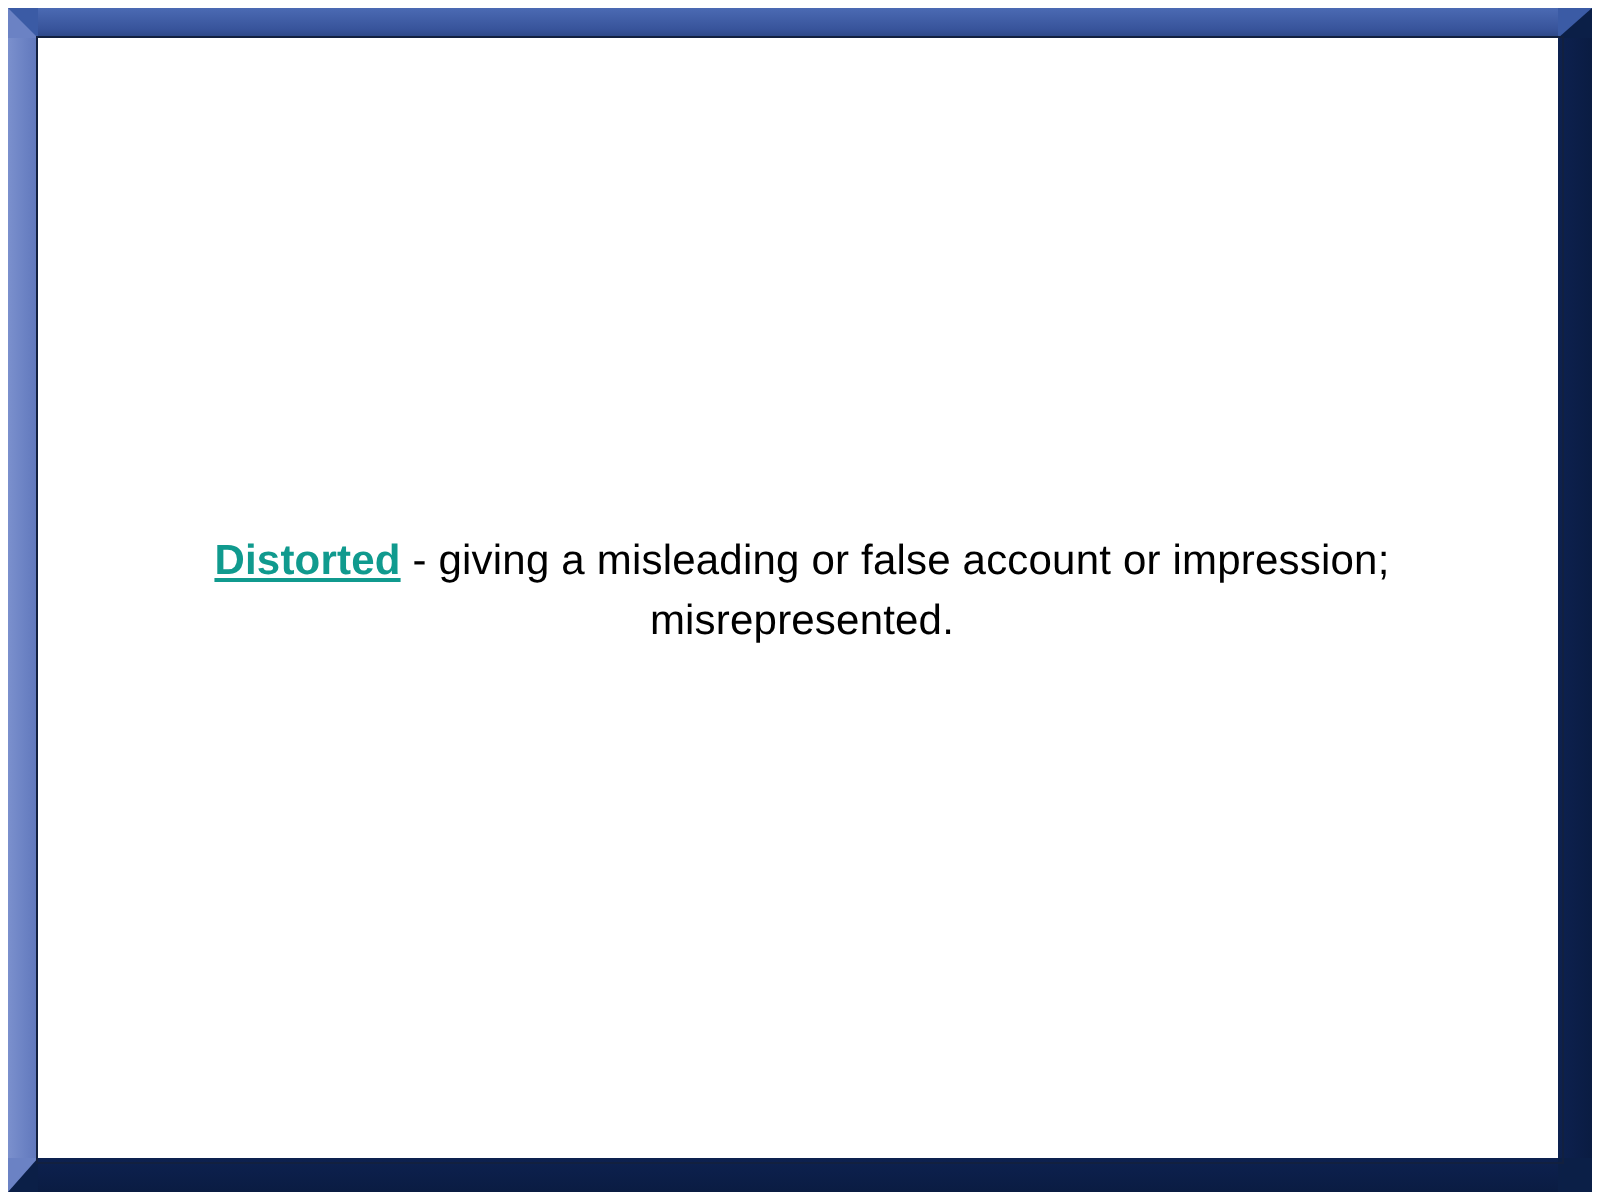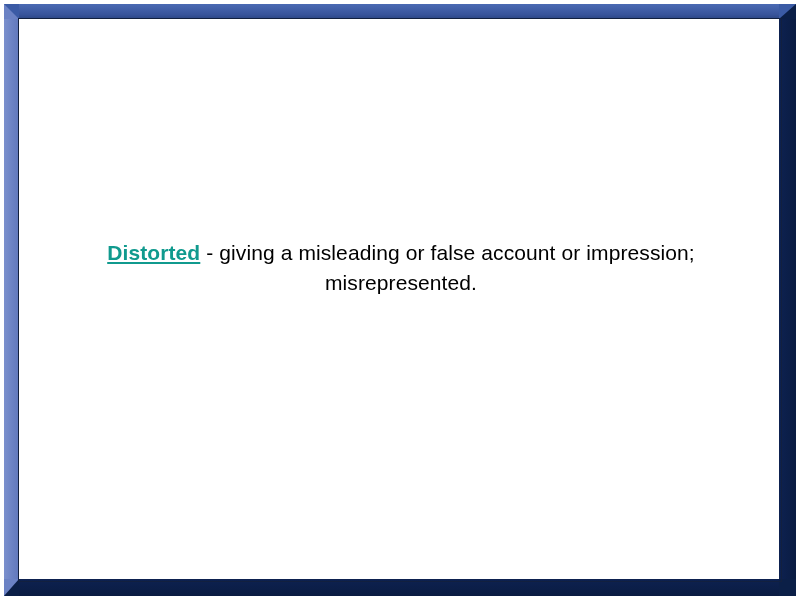--- a/index.html
+++ b/index.html
@@ -78,21 +78,21 @@
     height: 564px;
     box-sizing: border-box;
     border: 1.5px solid #12203f;
     pointer-events: none;
   }
 
   
   .slide-canvas {
     position: absolute;
     left: 20px;
-    top: 4px;
+    top: 32px;
     width: 761px;
     height: 561px;
     background: #ffffff;
     text-decoration: underline;
   }
 
   
   .definition-block {
     position: absolute;
     left: 36px;

